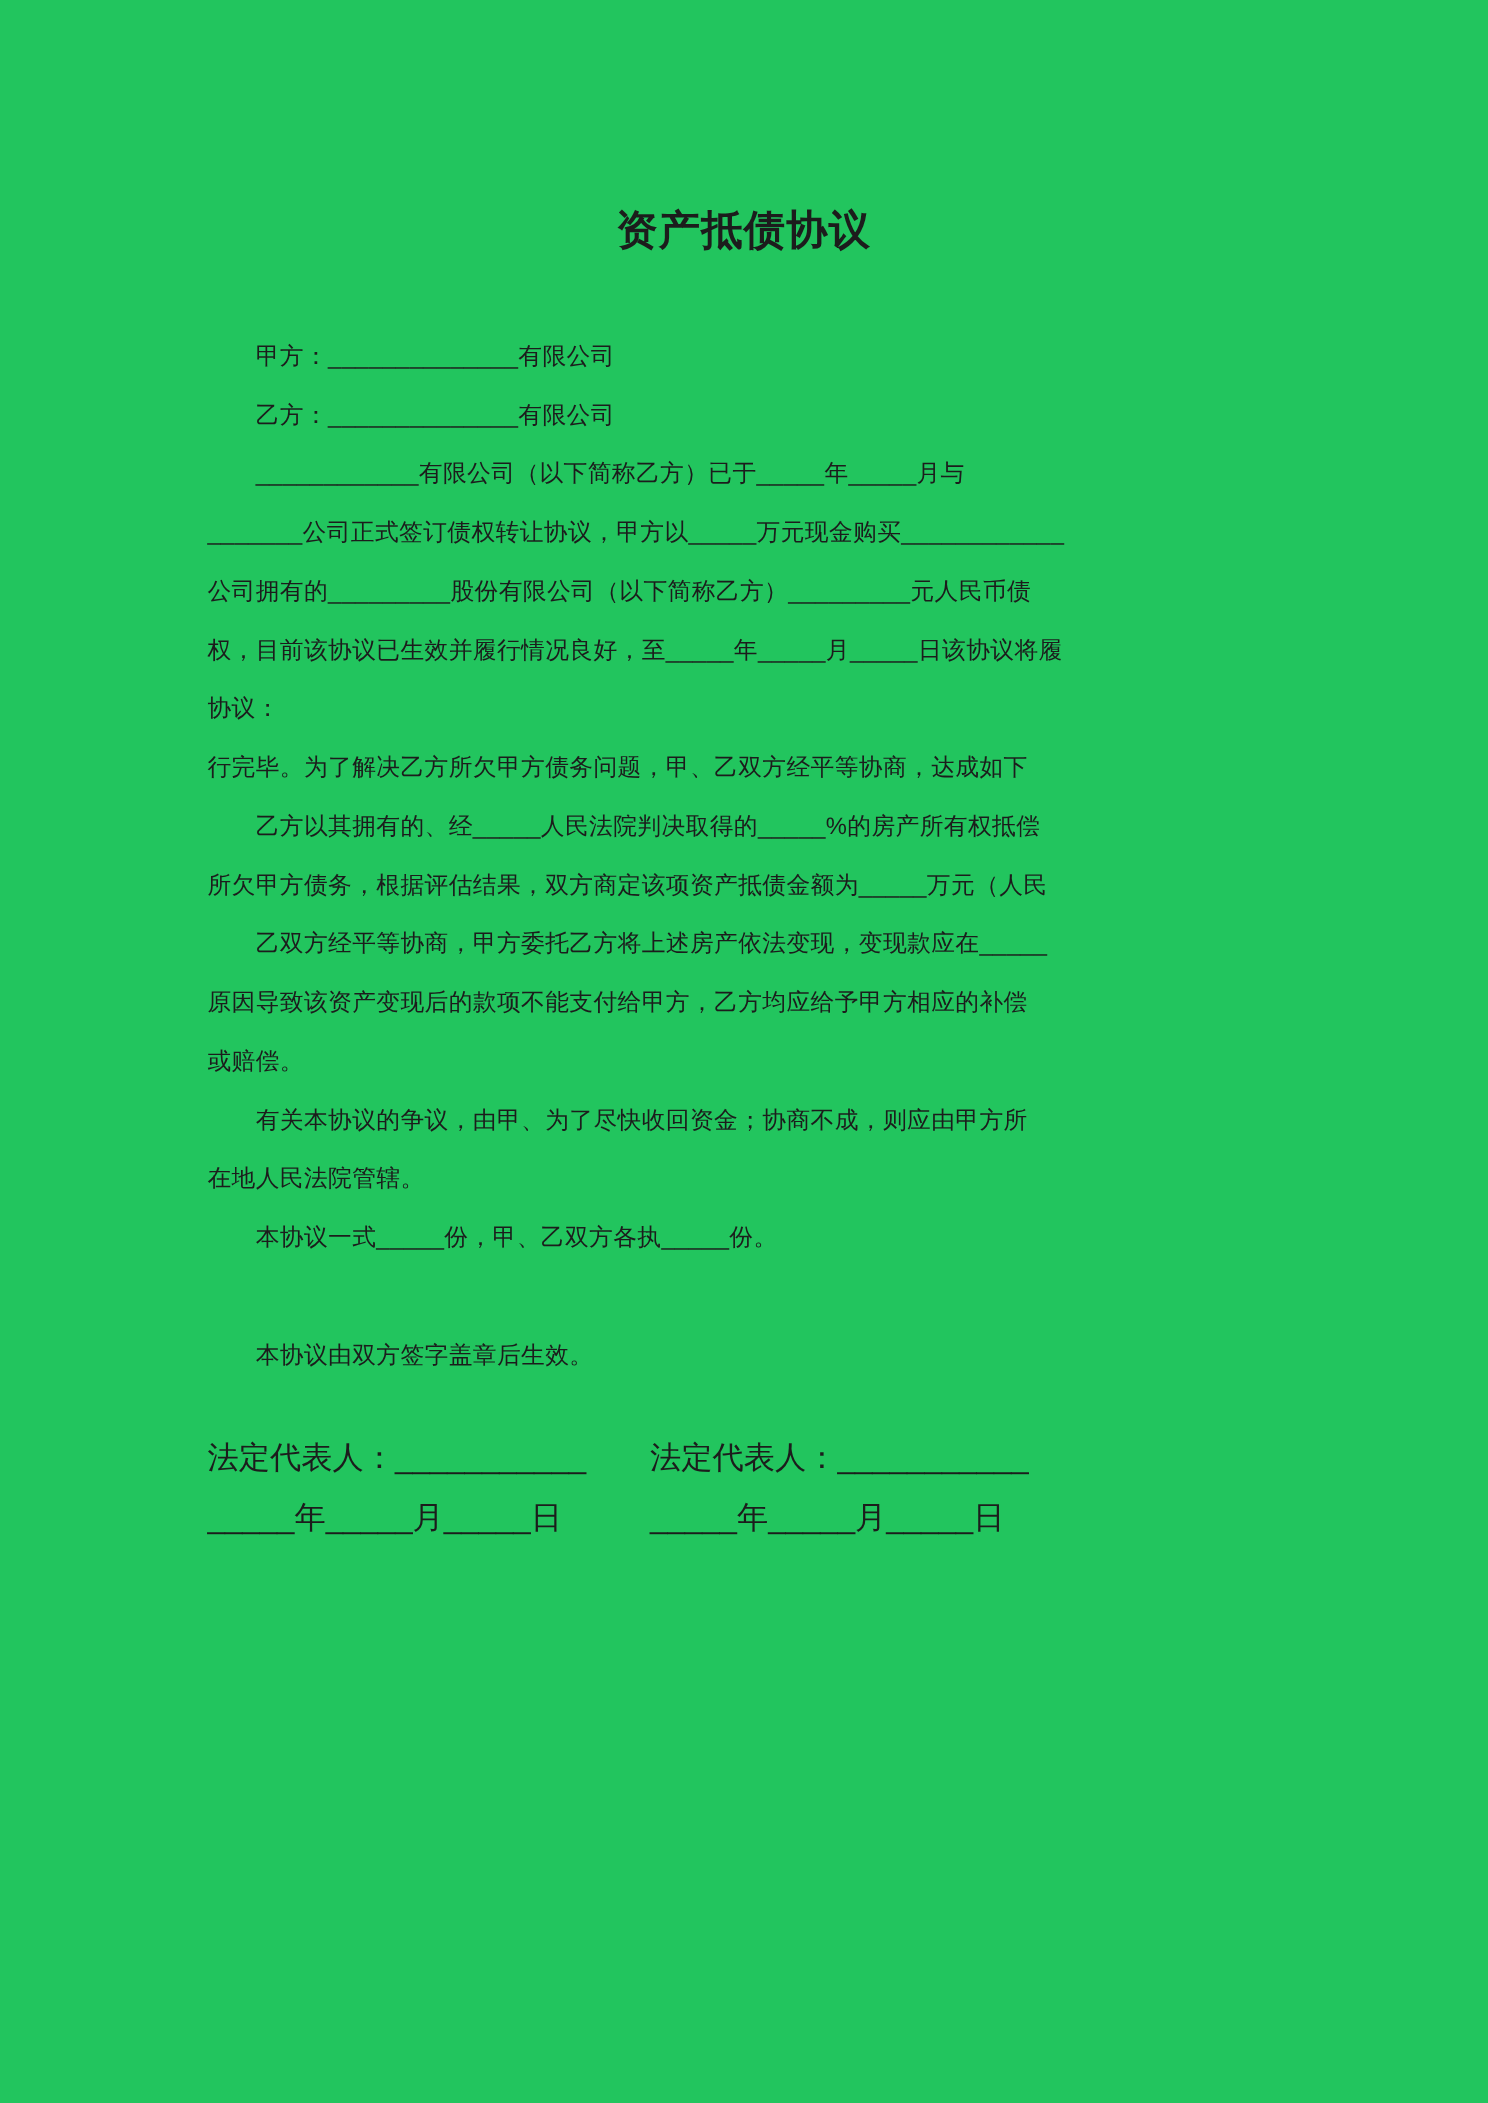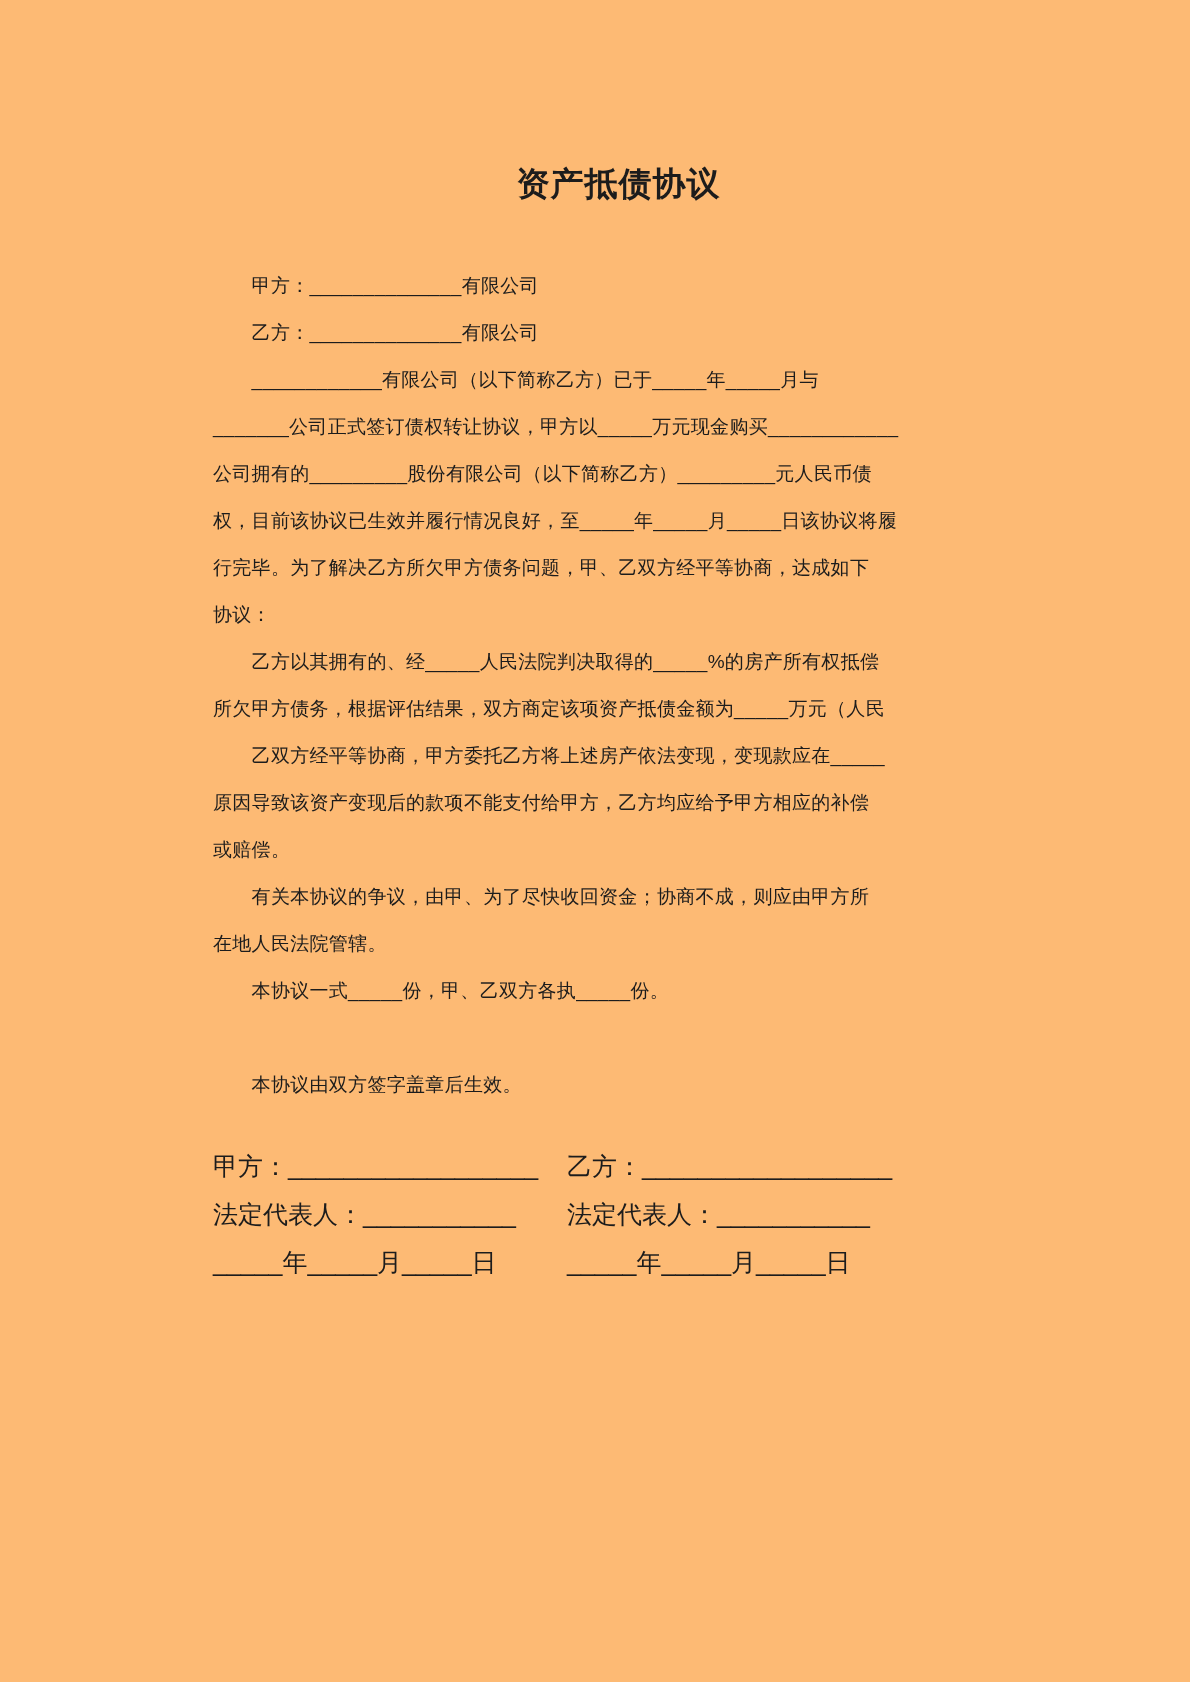--- a/index.html
+++ b/index.html
@@ -4,26 +4,25 @@
 <style>
   html, body {
     margin: 0;
     padding: 0;
     background: #ffffff;
   }
   .paper {
     position: relative;
     width: 1190px;
     height: 1682px;
-    background: #fdba74;
+    background: #22c55e;
     color: #1c1c1c;
     font-family: "Liberation Sans", "DejaVu Sans", sans-serif;
     overflow: hidden;
     box-sizing: border-box;
-    padding-left: 47px;
   }
   .doc-title {
     margin: 0;
     padding-top: 158px;
     height: 52px;
     line-height: 52px;
     text-align: center;
     font-size: 33px;
     font-weight: 700;
     letter-spacing: 1px;
@@ -65,41 +64,37 @@
 <div class="paper">
   <h1 class="doc-title">资产抵债协议</h1>
 
   <div class="content">
     <div class="body-line">　　甲方：______________有限公司</div>
     <div class="body-line">　　乙方：______________有限公司</div>
     <div class="body-line">　　____________有限公司（以下简称乙方）已于_____年_____月与</div>
     <div class="body-line">_______公司正式签订债权转让协议，甲方以_____万元现金购买____________</div>
     <div class="body-line">公司拥有的_________股份有限公司（以下简称乙方）_________元人民币债</div>
     <div class="body-line">权，目前该协议已生效并履行情况良好，至_____年_____月_____日该协议将履</div>
+    <div class="body-line">协议：</div>
     <div class="body-line">行完毕。为了解决乙方所欠甲方债务问题，甲、乙双方经平等协商，达成如下</div>
-    <div class="body-line">协议：</div>
     <div class="body-line">　　乙方以其拥有的、经_____人民法院判决取得的_____%的房产所有权抵偿</div>
     <div class="body-line">所欠甲方债务，根据评估结果，双方商定该项资产抵债金额为_____万元（人民</div>
     <div class="body-line">　　乙双方经平等协商，甲方委托乙方将上述房产依法变现，变现款应在_____</div>
     <div class="body-line">原因导致该资产变现后的款项不能支付给甲方，乙方均应给予甲方相应的补偿</div>
     <div class="body-line">或赔偿。</div>
     <div class="body-line">　　有关本协议的争议，由甲、为了尽快收回资金；协商不成，则应由甲方所</div>
     <div class="body-line">在地人民法院管辖。</div>
     <div class="body-line">　　本协议一式_____份，甲、乙双方各执_____份。</div>
 
     <div class="spacer-line"></div>
 
     <div class="body-line">　　本协议由双方签字盖章后生效。</div>
 
     <div class="signature-block">
       <div class="sig-row">
-        <span class="sig-col-a">甲方：__________________</span>
-        <span class="sig-col-b">乙方：__________________</span>
-      </div>
-      <div class="sig-row">
         <span class="sig-col-a">法定代表人：___________</span>
         <span class="sig-col-b">法定代表人：___________</span>
       </div>
       <div class="sig-row">
         <span class="sig-col-a">_____年_____月_____日</span>
         <span class="sig-col-b">_____年_____月_____日</span>
       </div>
     </div>
   </div>
 </div>

